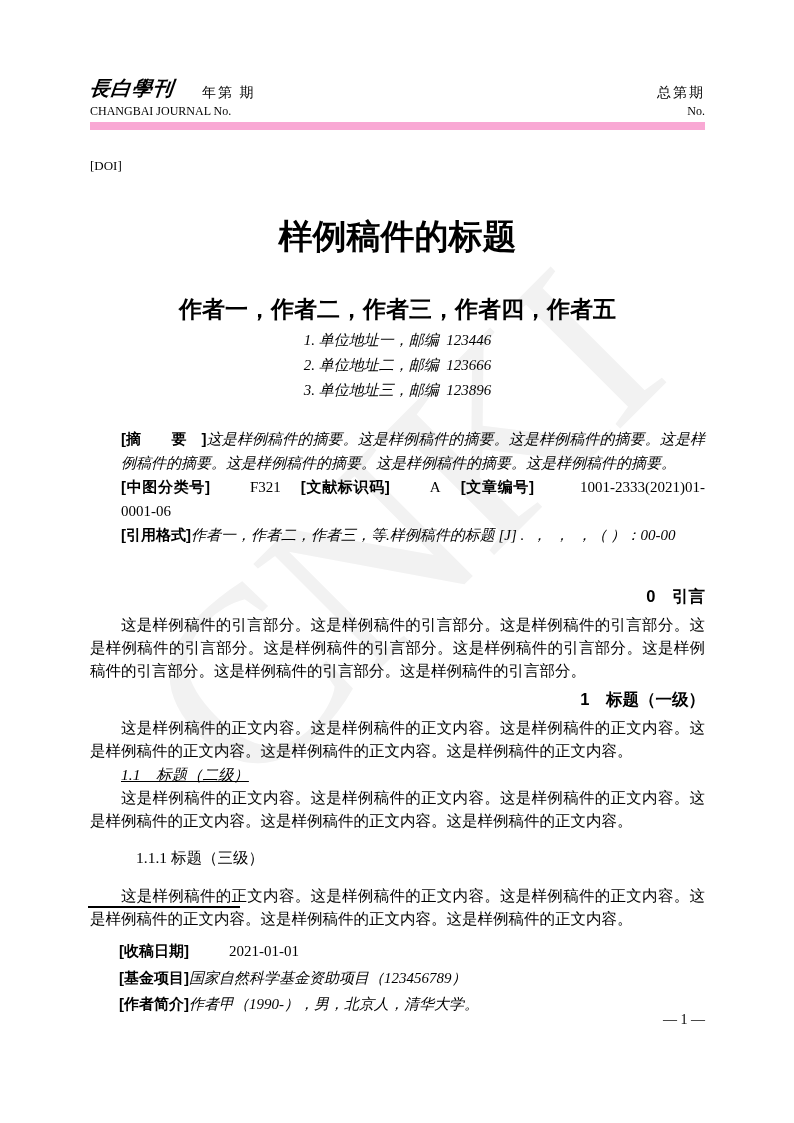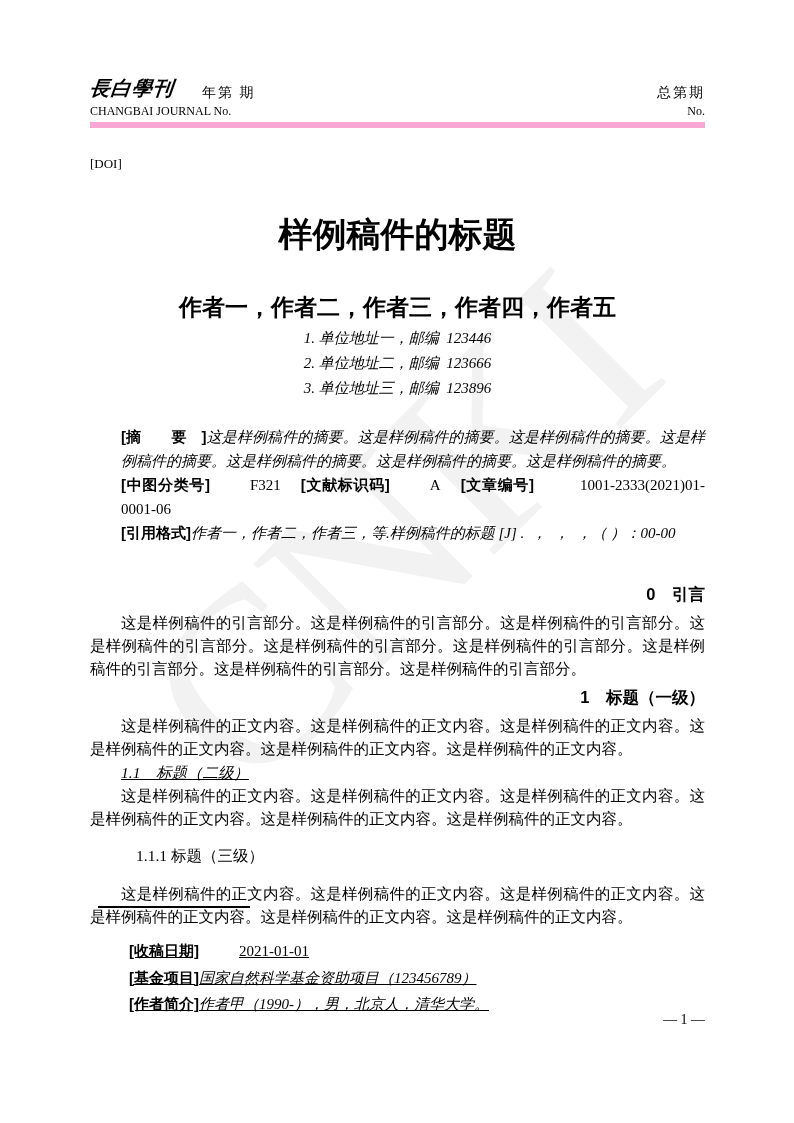--- a/index.html
+++ b/index.html
@@ -28,21 +28,21 @@
   .hdr-left{display:flex;align-items:flex-end;}
   .logo{
     font-size:20px;font-weight:bold;font-style:italic;
     font-family:"DejaVu Serif","Liberation Serif",serif;
     letter-spacing:1px;transform:skewX(-6deg);display:inline-block;
   }
   .issue-cn{font-size:14px;margin-left:28px;letter-spacing:2px;}
   .total-cn{font-size:14px;letter-spacing:2px;}
   .hdr-row2{
     display:flex;justify-content:space-between;align-items:flex-end;
-    font-size:12px;padding:2px 0 3px 0;border-bottom:6px solid #f9a8d4;
+    font-size:12px;padding:2px 0 3px 0;border-bottom:8px solid #f9a8d4;
   }
   
   .doi{margin-top:28px;font-size:13px;line-height:16px;}
   
   .title{
     margin:42px 0 0 0;text-align:center;
     font-size:34px;line-height:42px;font-weight:bold;
     font-family:"Liberation Serif","DejaVu Serif",serif;
   }
   .authors{
@@ -77,21 +77,21 @@
   .para-tight{margin-top:0;}
   .sub-h{
     margin:2px 0 0 0;font-size:15.5px;line-height:22px;
     text-indent:2em;font-style:italic;font-weight:normal;white-space:pre-wrap;text-decoration:underline;
   }
   .subsub-h{
     margin:15px;font-size:15.5px;line-height:22px;
     text-indent:2em;font-weight:normal;white-space:pre-wrap;
   }
   
-  .footnote{position:absolute;left:98px;top:906px;width:615px;z-index:1;text-decoration:underline;}
+  .footnote{position:absolute;left:88px;top:906px;width:615px;z-index:1;}
   .fn-rule{width:152px;border-top:2px solid #000;height:0;}
   .fn-lines{margin:30px 0 0 31px;}
   .fn-line{margin:0;font-size:15px;line-height:25.5px;}
   .pageno{
     position:absolute;right:89px;top:1012px;z-index:1;
     font-size:14px;white-space:pre-wrap;
   }
 </style>
 </head>
 <body>

